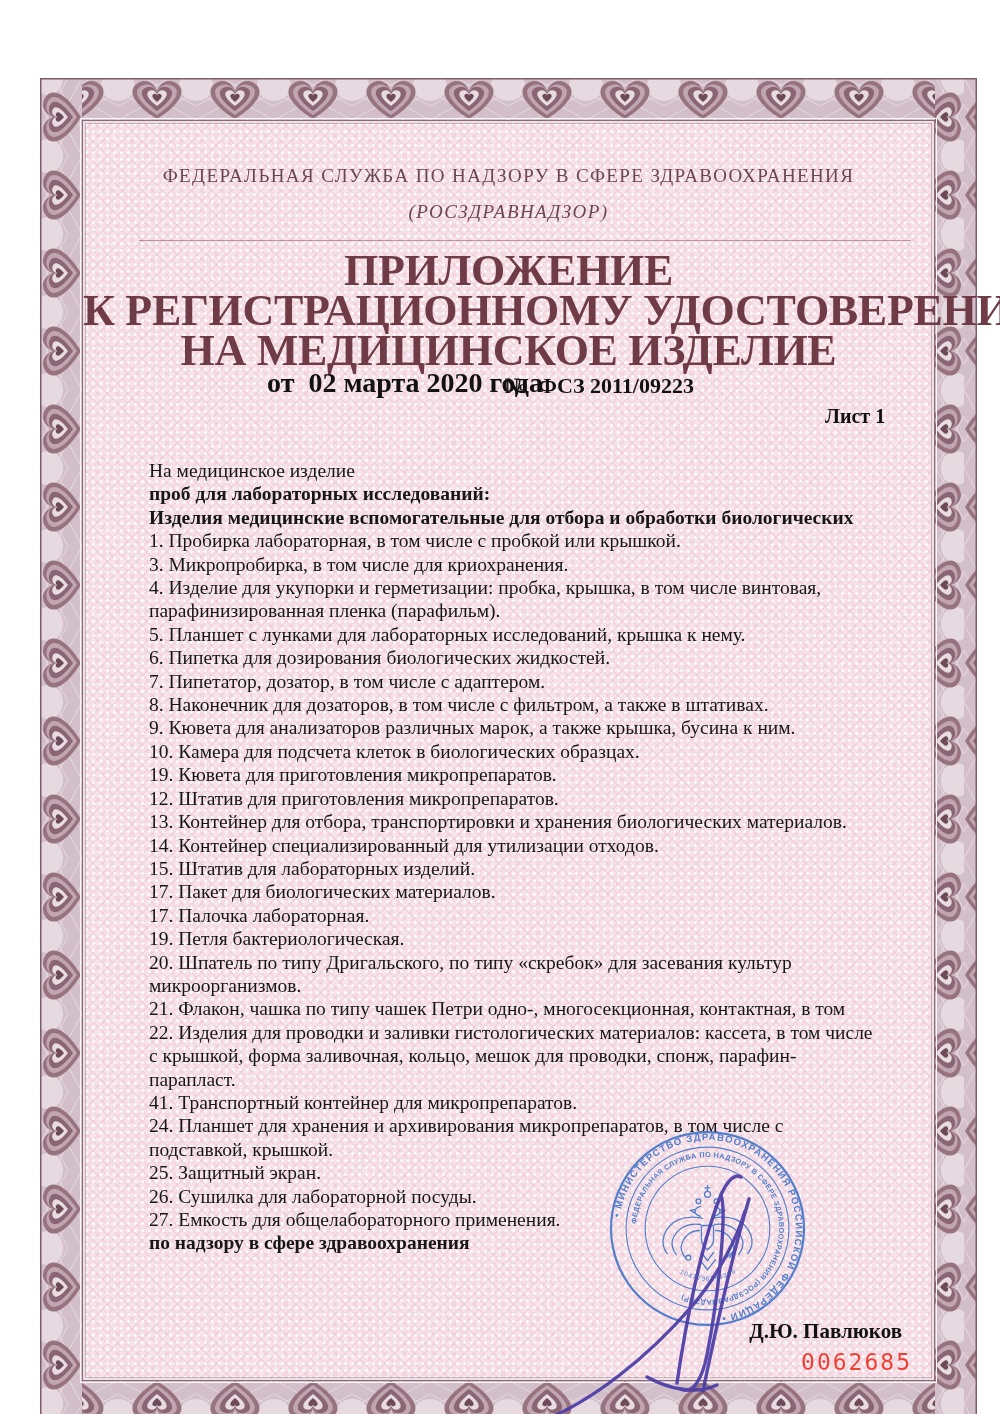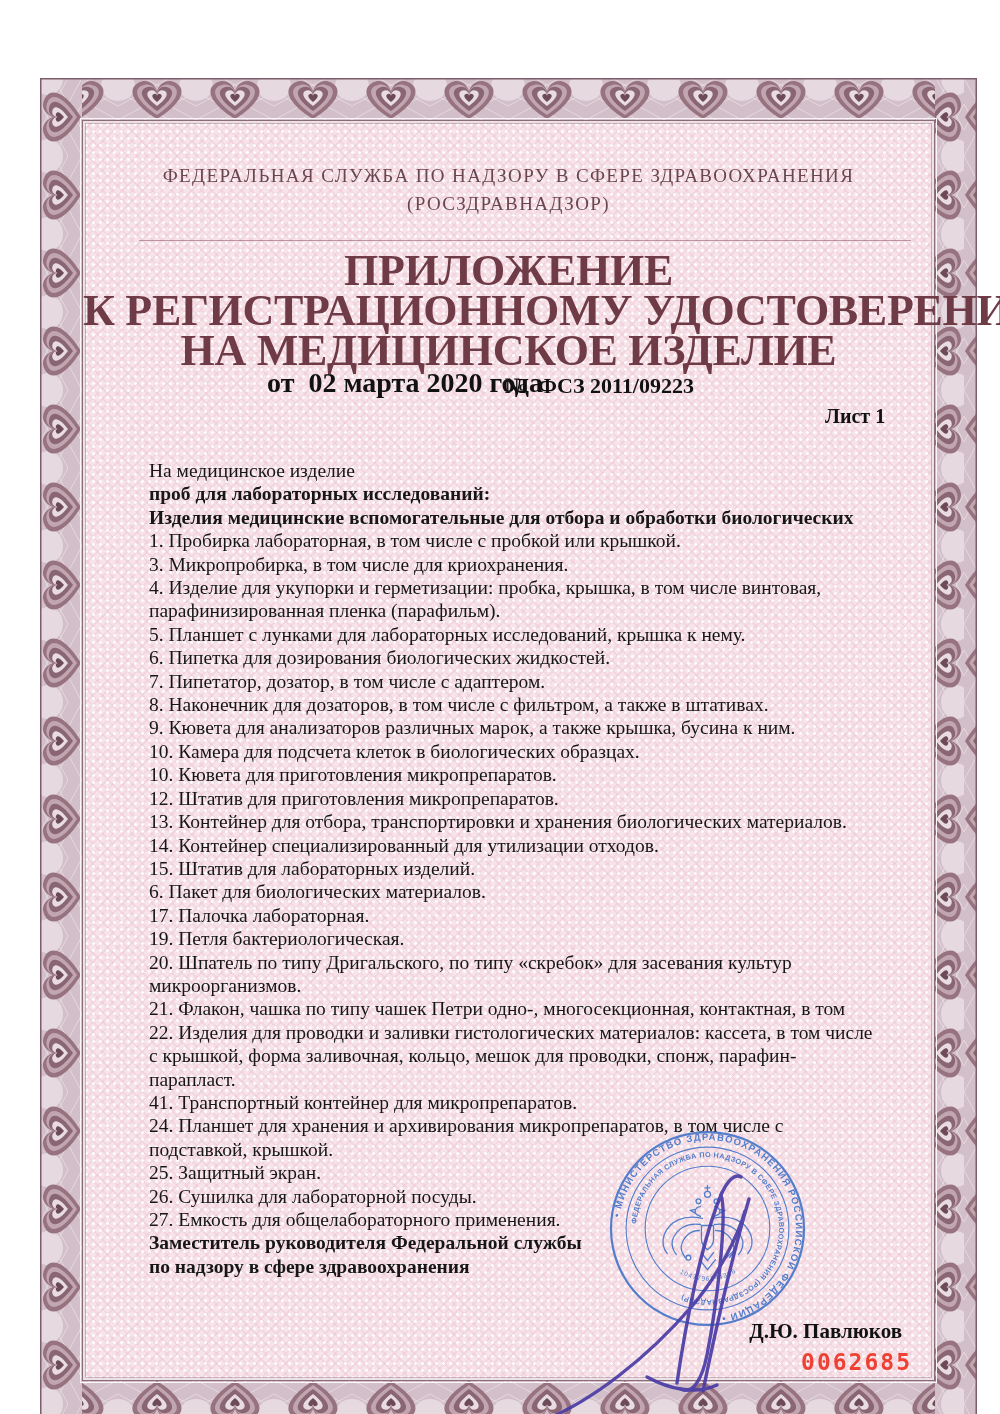--- a/index.html
+++ b/index.html
@@ -12,38 +12,38 @@
          background-image:
            radial-gradient(rgba(255,255,255,.95) 1px, rgba(255,255,255,0) 1.7px),
            repeating-linear-gradient(45deg, rgba(238,195,208,.38) 0 2px, rgba(255,255,255,0) 2px 7px),
            repeating-linear-gradient(-45deg, rgba(238,195,208,.38) 0 2px, rgba(255,255,255,0) 2px 7px);
          background-size:7px 7px,auto,auto;
          border:1px solid #8d6b79;
          box-shadow:inset 0 0 0 2px rgba(255,255,255,.65), inset 0 0 0 3px rgba(141,107,121,.45);}
   .org{position:absolute;left:0;width:100%;text-align:center;color:#6a4750;
        font-size:19px;letter-spacing:1.4px;white-space:pre;}
   .org1{top:44px;}
-  .org2{top:72px;}
+  .org2{top:80px;font-style:italic;}
   .rule{position:absolute;left:56px;top:119px;width:772px;height:1px;
         background:rgba(139,88,100,.55);}
   .title{position:absolute;left:0;width:100%;text-align:center;color:#6e3b46;
          font-weight:bold;font-size:44px;letter-spacing:-0.3px;white-space:pre;}
   .t1{top:124px;}
   .t2{top:164px;}
   .t3{top:204px;}
   .date{position:absolute;left:184px;top:246px;font-weight:bold;font-size:28px;color:#111;white-space:pre;}
   .num{position:absolute;left:422px;top:252px;font-weight:bold;font-size:22px;color:#111;white-space:pre;}
   .sheet{position:absolute;left:742px;top:284px;font-weight:bold;font-size:20px;color:#111;white-space:pre;}
   .body-text{position:absolute;left:66px;top:338px;width:792px;font-size:19.5px;
              line-height:23.4px;color:#161616;}
   .body-text .line{white-space:nowrap;}
   .body-text .bold{font-weight:bold;}
   .sig-name{position:absolute;right:32px;top:1198px;font-weight:bold;font-size:21px;color:#111;white-space:pre;}
   .serial{position:absolute;right:22px;top:1228px;font-family:"DejaVu Sans Mono",monospace;
-          font-weight:bold;font-size:23px;letter-spacing:2px;color:#ef4133;}
+          font-weight:normal;font-size:23px;letter-spacing:2px;color:#ef4133;}
   .stamp{position:absolute;left:524px;top:1007px;width:201px;height:201px;
          opacity:.9;filter:blur(.35px);}
   .signature{position:absolute;left:452px;top:1012px;width:330px;height:310px;}
 </style>
 </head>
 <body>
 
 <div class="page">
   <div class="cert">
 
@@ -103,41 +103,40 @@
           <div class="line">1. Пробирка лабораторная, в том числе с пробкой или крышкой.</div>
           <div class="line">3. Микропробирка, в том числе для криохранения.</div>
           <div class="line">4. Изделие для укупорки и герметизации: пробка, крышка, в том числе винтовая,</div>
           <div class="line">парафинизированная пленка (парафильм).</div>
           <div class="line">5. Планшет с лунками для лабораторных исследований, крышка к нему.</div>
           <div class="line">6. Пипетка для дозирования биологических жидкостей.</div>
           <div class="line">7. Пипетатор, дозатор, в том числе с адаптером.</div>
           <div class="line">8. Наконечник для дозаторов, в том числе с фильтром, а также в штативах.</div>
           <div class="line">9. Кювета для анализаторов различных марок, а также крышка, бусина к ним.</div>
           <div class="line">10. Камера для подсчета клеток в биологических образцах.</div>
-          <div class="line">10. Кювета для приготовления микропрепаратов.</div>
+          <div class="line">19. Кювета для приготовления микропрепаратов.</div>
           <div class="line">12. Штатив для приготовления микропрепаратов.</div>
           <div class="line">13. Контейнер для отбора, транспортировки и хранения биологических материалов.</div>
           <div class="line">14. Контейнер специализированный для утилизации отходов.</div>
           <div class="line">15. Штатив для лабораторных изделий.</div>
-          <div class="line">6. Пакет для биологических материалов.</div>
+          <div class="line">17. Пакет для биологических материалов.</div>
           <div class="line">17. Палочка лабораторная.</div>
           <div class="line">19. Петля бактериологическая.</div>
           <div class="line">20. Шпатель по типу Дригальского, по типу «скребок» для засевания культур</div>
           <div class="line">микроорганизмов.</div>
           <div class="line">21. Флакон, чашка по типу чашек Петри одно-, многосекционная, контактная, в том</div>
           <div class="line">22. Изделия для проводки и заливки гистологических материалов: кассета, в том числе</div>
           <div class="line">с крышкой, форма заливочная, кольцо, мешок для проводки, спонж, парафин-</div>
           <div class="line">парапласт.</div>
           <div class="line">41. Транспортный контейнер для микропрепаратов.</div>
           <div class="line">24. Планшет для хранения и архивирования микропрепаратов, в том числе с</div>
           <div class="line">подставкой, крышкой.</div>
           <div class="line">25. Защитный экран.</div>
           <div class="line">26. Сушилка для лабораторной посуды.</div>
           <div class="line">27. Емкость для общелабораторного применения.</div>
-          <div class="line bold">Заместитель руководителя Федеральной службы</div>
           <div class="line bold">по надзору в сфере здравоохранения</div>
         </div>
 
       <svg class="stamp" viewBox="0 0 200 200">
         <g fill="none" stroke="#4273c8">
           <circle cx="100" cy="100" r="96" stroke-width="2.2"></circle>
           <circle cx="100" cy="100" r="81" stroke-width="1.1"></circle>
           <circle cx="100" cy="100" r="62" stroke-width="1.1"></circle>
         </g>
         <defs>

